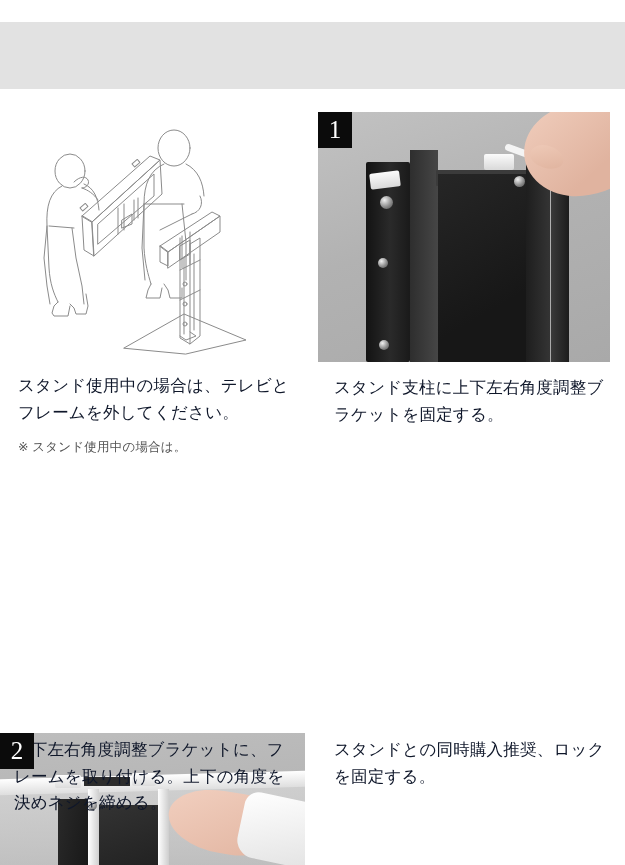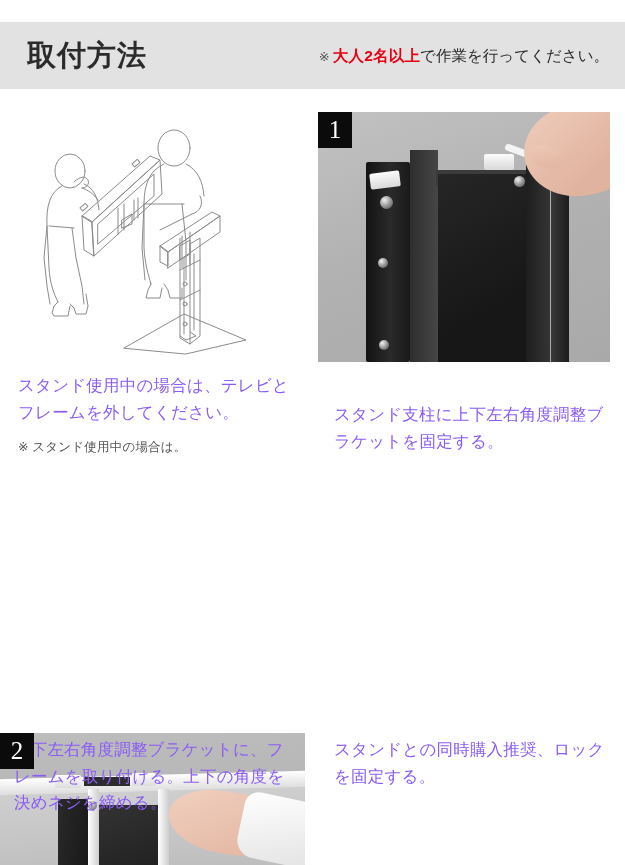--- a/index.html
+++ b/index.html
@@ -80,21 +80,21 @@
     text-align: center;
     font-family: "Liberation Serif", "DejaVu Serif", serif;
     z-index: 40;
   }
 
   
   .caption {
     position: absolute;
     font-size: 16.5px;
     line-height: 1.62;
-    color: #8b5cf6;
+    color: #0f172a;
     letter-spacing: 0.2px;
   }
   .subnote {
     position: absolute;
     font-size: 12.5px;
     line-height: 1.5;
     color: #545454;
     letter-spacing: 0.2px;
   }
 
@@ -229,24 +229,20 @@
   .p2-screw {
     position: absolute; width: 9px; height: 9px; border-radius: 50%;
     background: radial-gradient(circle at 35% 32%,#f3f3f3,#9a9a9a 55%,#555);
   }
   .p2-screw.a { left: 88px; top: 68px; }
 </style>
 </head>
 <body>
 
 <div class="header-bar" style="background: rgb(226, 226, 226);">
-  <div class="header-title">取付方法</div>
-  <div class="header-note">
-    <span class="mark">※</span><span class="emph" id="note-emph" style="color: rgb(230, 0, 18);">大人2名以上</span><span>で作業を行ってください。</span>
-  </div>
 </div>
 
 <div class="cell" id="panel-illustration">
   <svg class="line-svg" width="290" height="250" viewBox="0 0 290 250">
     <g fill="none" stroke="#8b8b8b" stroke-width="1" stroke-linejoin="round" stroke-linecap="round">
 
       <ellipse cx="56" cy="63" rx="15" ry="17"></ellipse>
       <path d="M48 78 C36 84 32 98 33 118 L35 160 C36 176 40 186 44 194"></path>
       <path d="M70 76 C80 80 84 90 85 102"></path>
       <path d="M44 194 L40 198 L38 205 L40 208 L54 208 L56 198"></path>
@@ -317,21 +313,21 @@
   <div class="p1-screw s1"></div>
   <div class="p1-screw s2"></div>
   <div class="p1-screw s3"></div>
   <div class="p1-screw s4"></div>
   <div class="p1-tool"></div>
   <div class="p1-hand"></div>
   <div class="p1-finger"></div>
   <div class="badge">1</div>
 </div>
 
-<div class="caption" id="cap-step1" style="left:334px; top:374px; width:278px;margin-top:27px;">スタンド支柱に上下左右角度調整ブラケットを固定する。</div>
+<div class="caption" id="cap-step1" style="left:334px; top:374px; width:278px;">スタンド支柱に上下左右角度調整ブラケットを固定する。</div>
 
 <div class="cell photo" id="panel-step2">
   <div class="bgwall"></div>
   <div class="p2-glass"></div>
   <div class="p2-rail-top"></div>
 
   <div class="p2-darkcap"></div>
   <div class="p2-clip"></div>
   <div class="p2-clip2"></div>
   <div class="p2-bracket-dark"></div>

